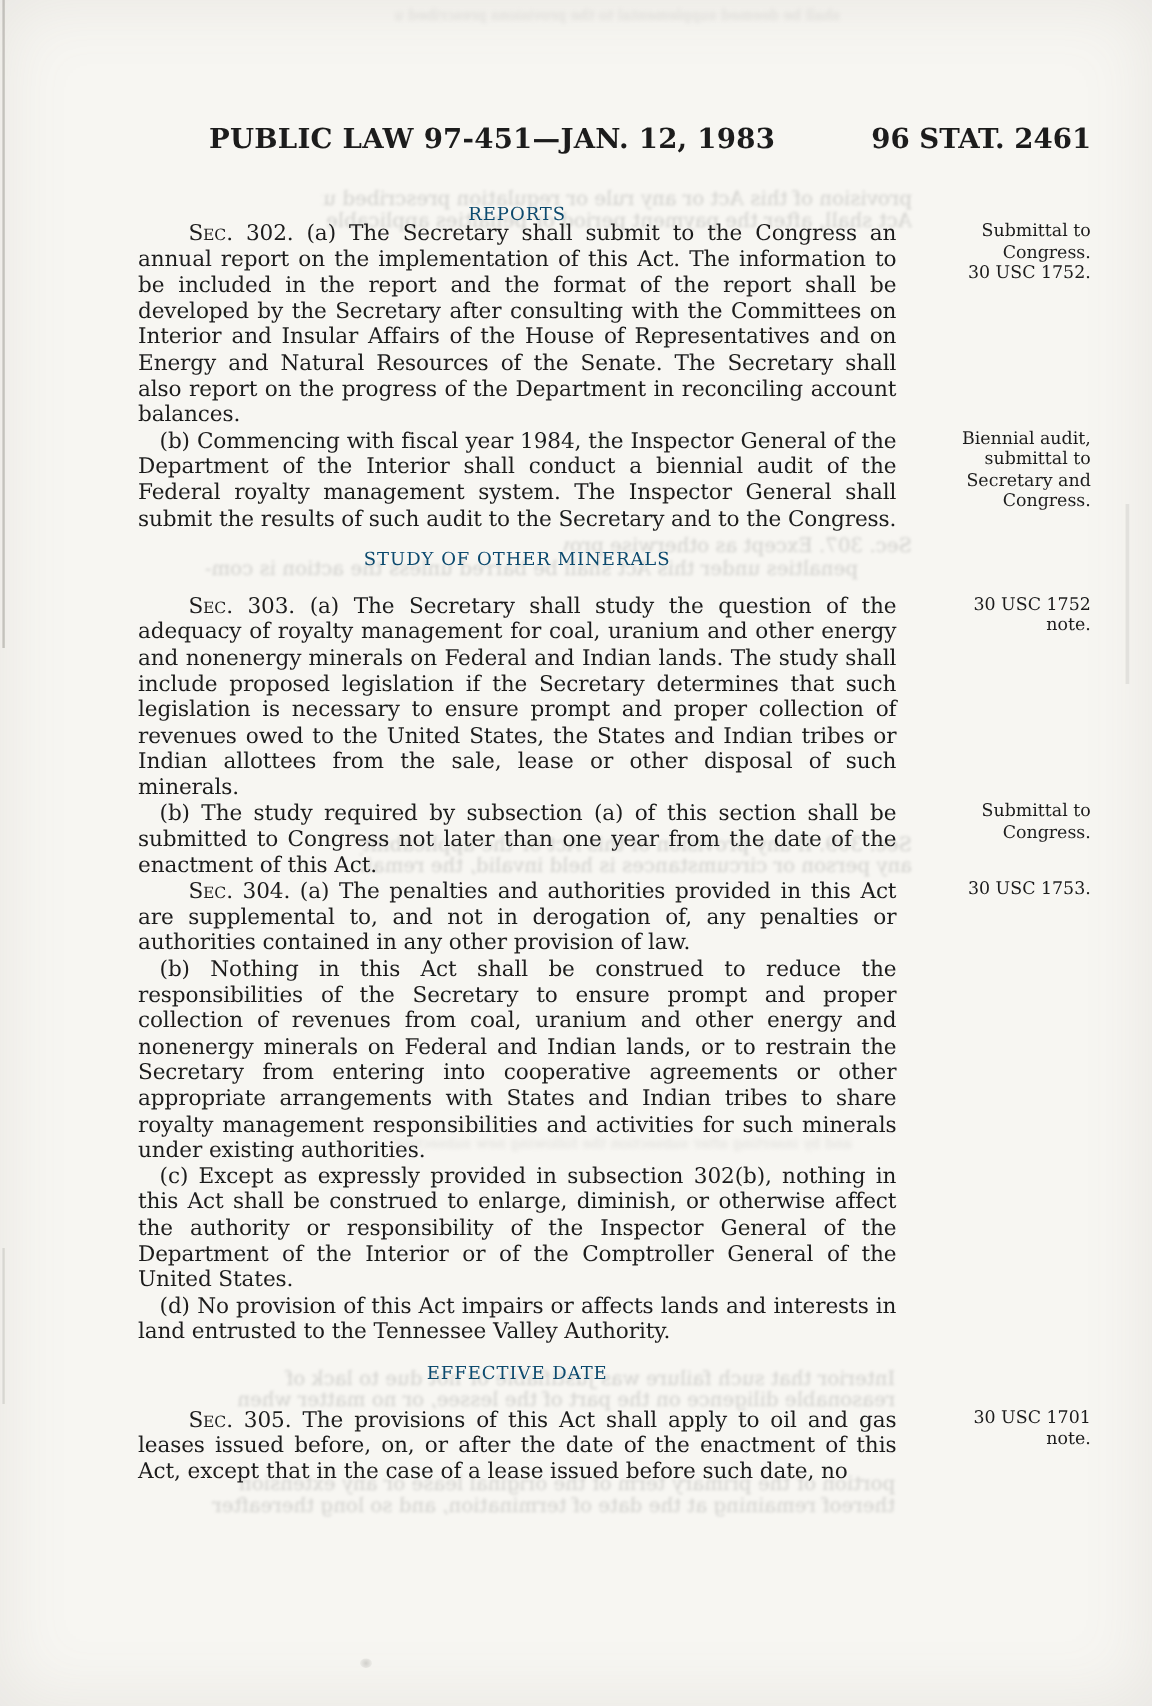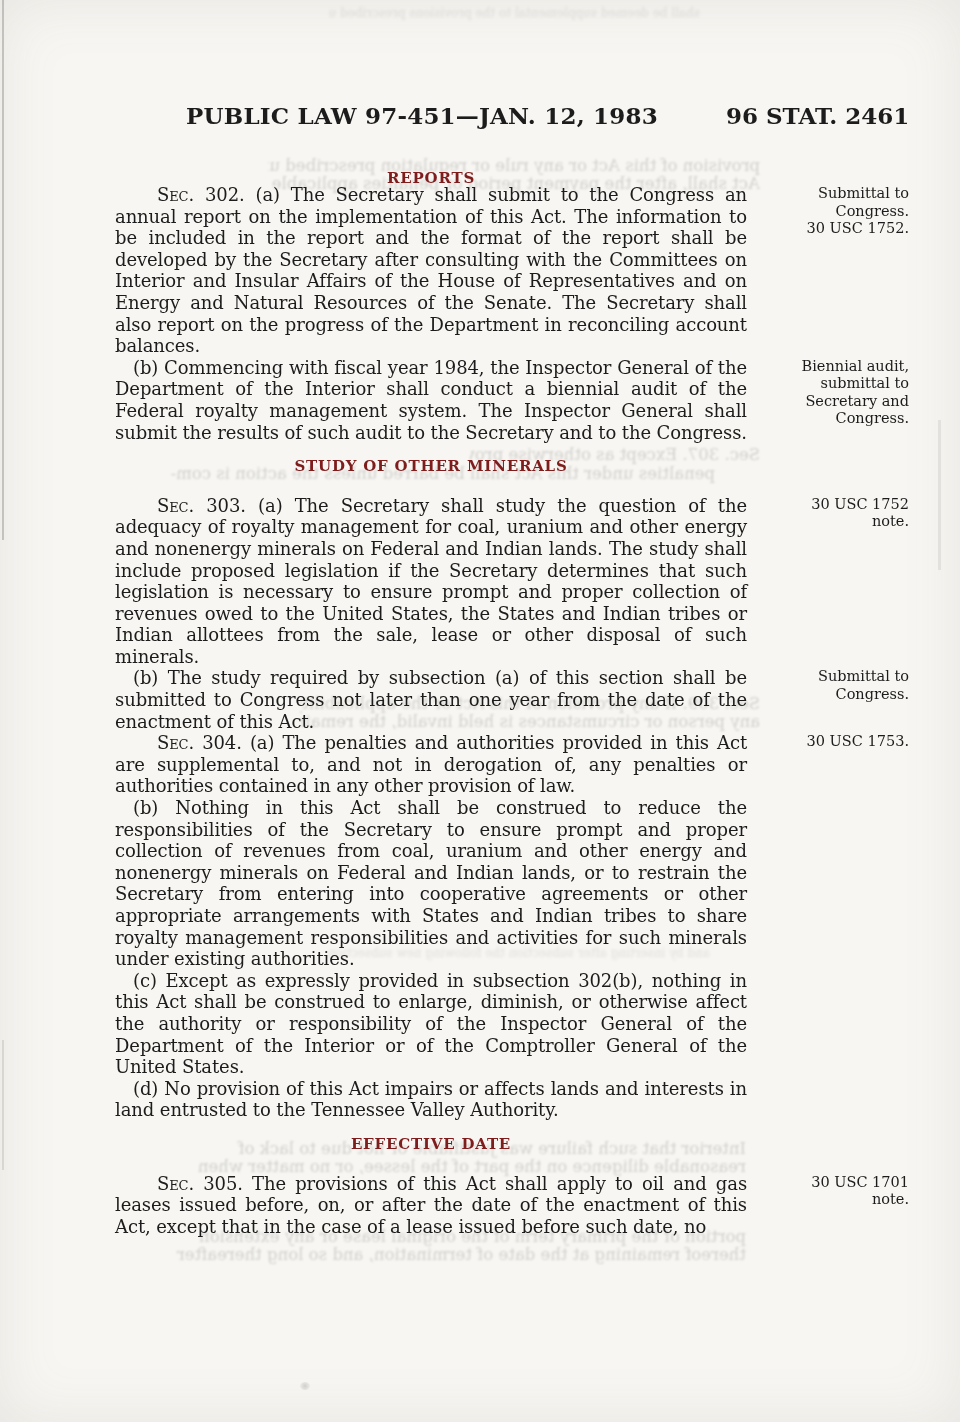--- a/index.html
+++ b/index.html
@@ -11,33 +11,33 @@
     margin: 0 auto;
     background: #f7f6f2;
     overflow: hidden;
     font-family: "DejaVu Serif", "Liberation Serif", serif;
     color: #1c1c1c;
     box-shadow: inset 0 0 60px rgba(120,115,105,0.12);
   }
 
   
   .hdr-title {
-    position: absolute; left: 127px; top: 102px; width: 590px;
+    position: absolute; left: 115px; top: 102px; width: 590px;
     text-align: center; font-size: 23px; font-weight: bold; letter-spacing: 0.2px;
     white-space: nowrap;
   }
   .hdr-stat {
     position: absolute; left: 726px; top: 102px; width: 160px;
     text-align: left; font-size: 23px; font-weight: bold; white-space: nowrap;
   }
 
   
   .heading {
-    font-weight: bold; font-size: 15px; letter-spacing: 0.8px;
-    text-align: center; color: #7f1d1d;
+    font-weight: normal; font-size: 15px; letter-spacing: 0.8px;
+    text-align: center; color: #0c4a6e;
   }
   .heading.abs { position: absolute; left: 115px; width: 632px; top: 157px; }
   .flow h2.heading { margin: 13px 0 17px 0; text-align: center; }
 
   
   .flow {
     position: absolute; left: 115px; top: 184px; width: 632px;
     font-size: 18px; line-height: 21.6px; letter-spacing: -0.1px;
     text-align: justify; hyphens: auto;
   }

